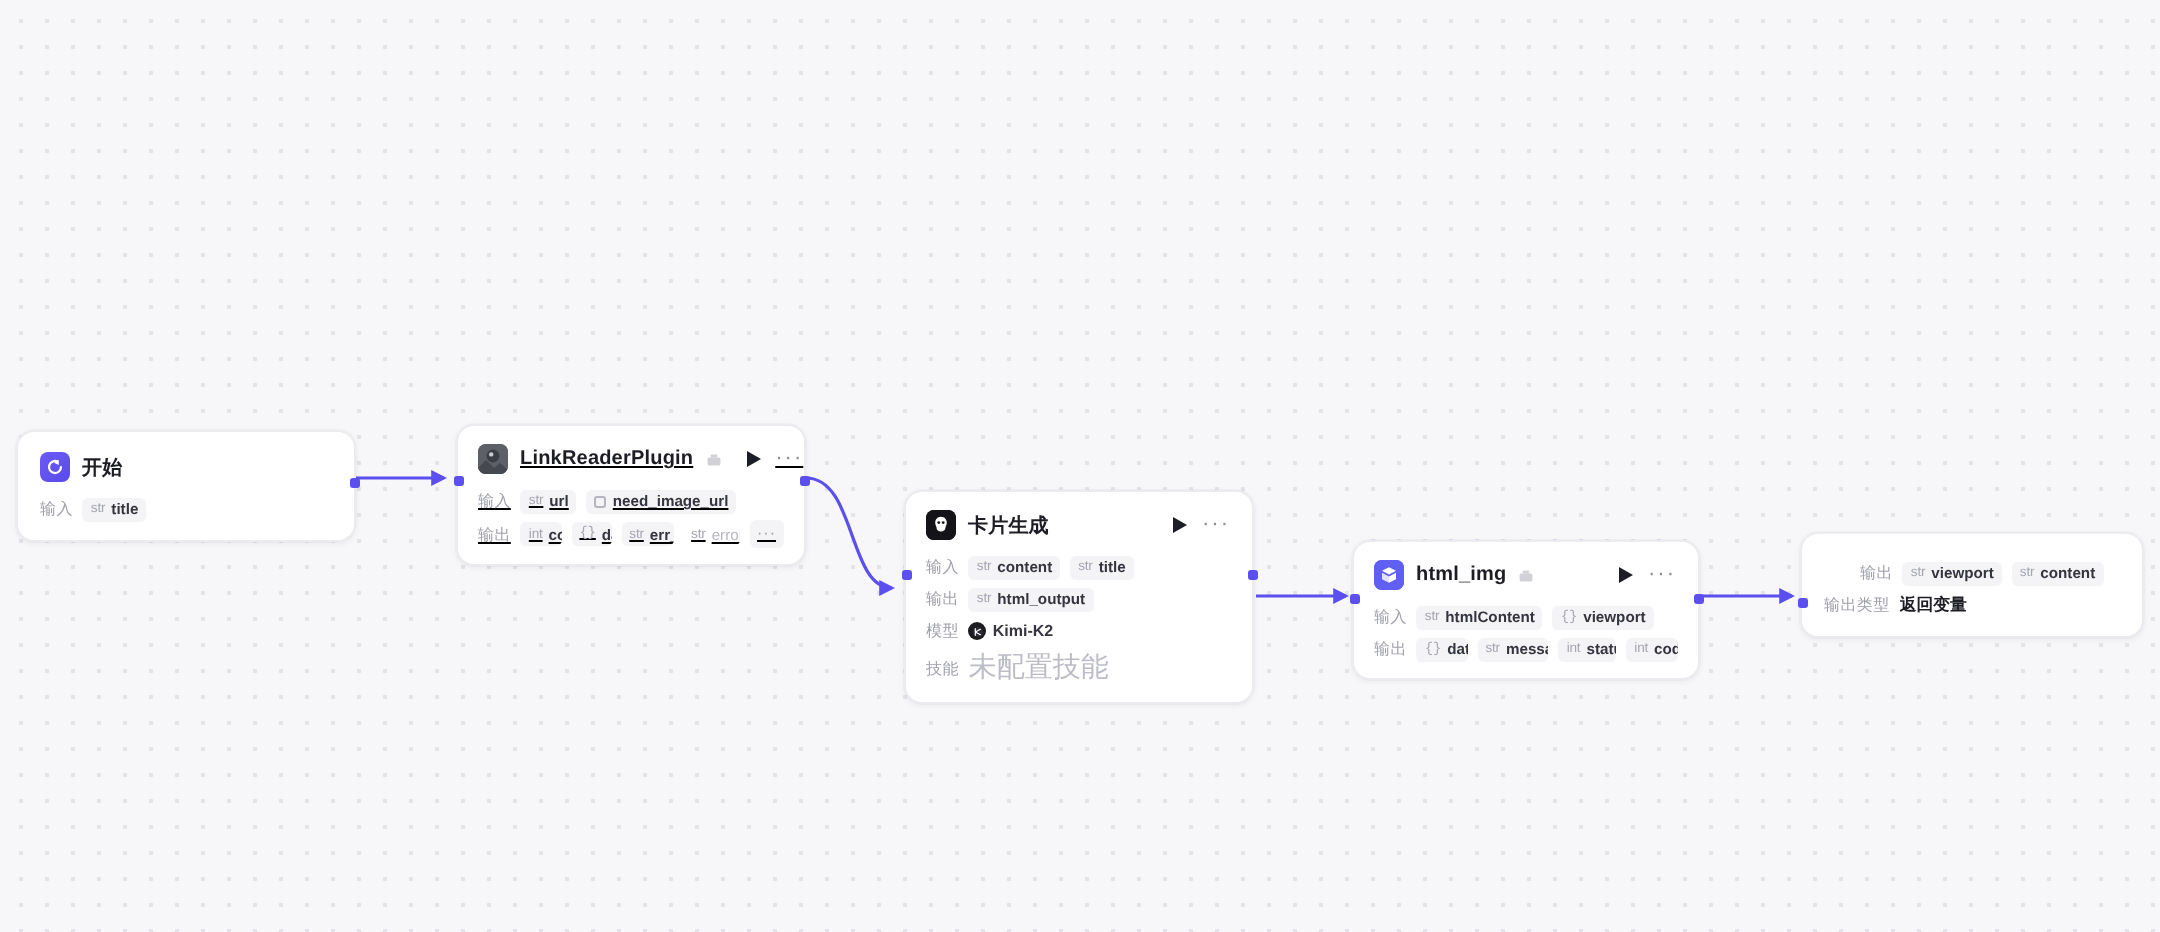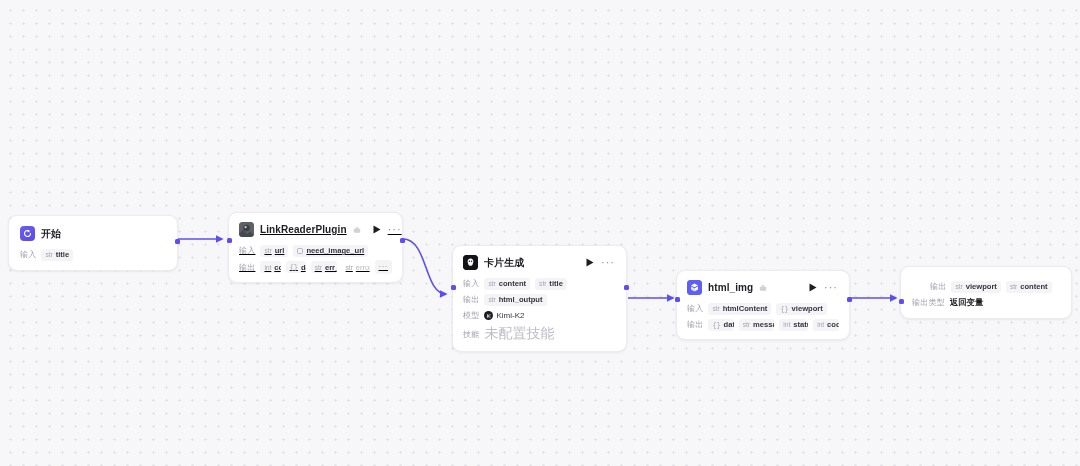--- a/index.html
+++ b/index.html
@@ -106,21 +106,21 @@
   .more-chip {
     background: #f4f4f7;
     border-radius: 3px;
     color: #9a9aa6;
     font-size: 8px;
     line-height: 7px;
     padding: 3px 4px 4px 4px;
     letter-spacing: .5px;
   }
   .skill-text { font-size: 14px; color: #bcbcc6; }
-  .model-chip { display: inline-flex; align-items: flex-end; gap: 3px; font-size: 8px; color: #35353f; font-weight: normal; }
+  .model-chip { display: inline-flex; align-items: flex-end; gap: 3px; font-size: 8px; color: #35353f; font-weight: bold; }
   .model-dot {
     width: 9px; height: 9px; border-radius: 50%;
     background: #1b1b20;
     display:inline-flex; align-items:center; justify-content:center;
   }
   .ret-text { font-size: 8.4px; color: #1d1d24; font-weight: bold; }
 
   
   .port {
     position: absolute;

